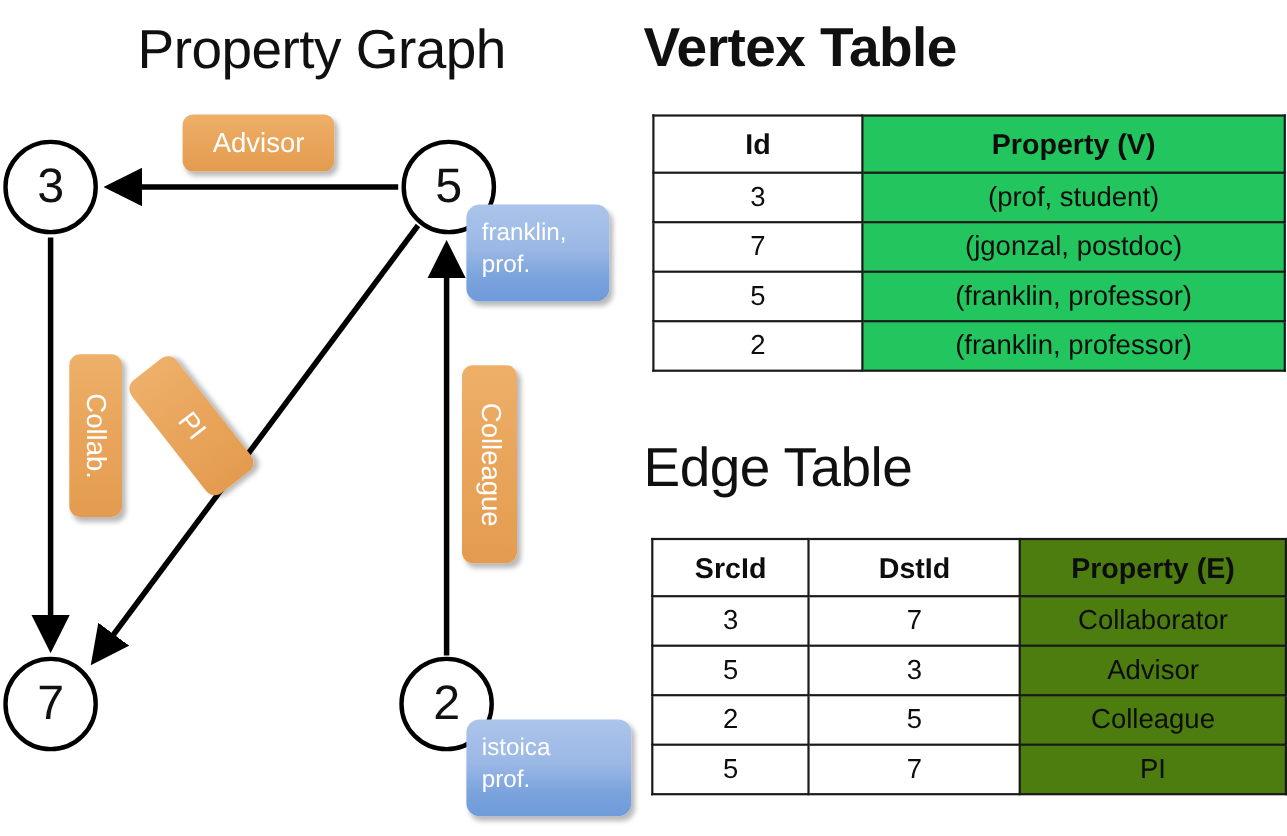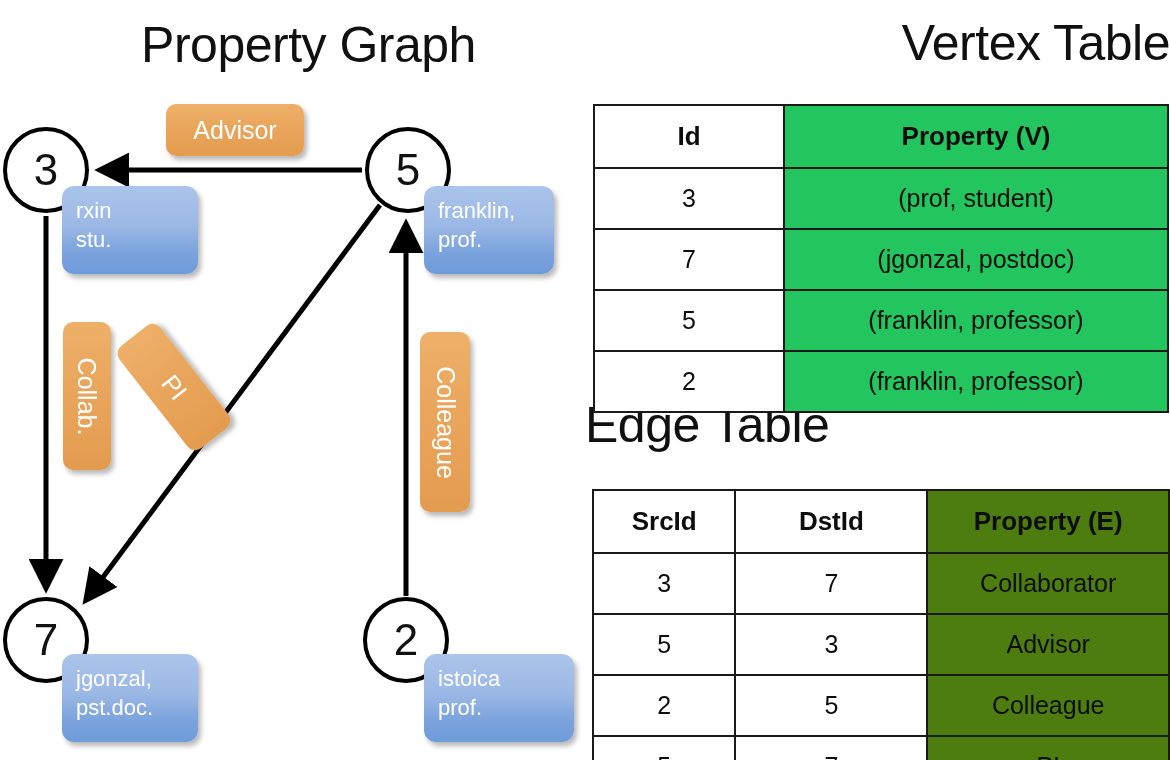--- a/index.html
+++ b/index.html
@@ -20,22 +20,22 @@
   .title {
     position: absolute;
     font-family: "Liberation Sans", sans-serif;
     font-weight: 300;
     font-size: 50px;
     line-height: 1;
     letter-spacing: -0.5px;
     color: #101010;
     white-space: nowrap;
   }
-  #title-property-graph { left: 0; top: 20px; width: 585px; text-align: center; padding-left: 16px; }
-  #title-vertex-table   { left: 585px; top: 18px; width: 585px; text-align: right; }
+  #title-property-graph { left: 0; top: 20px; width: 585px; text-align: center; }
+  #title-vertex-table   { left: 585px; top: 18px; width: 585px; text-align: left; font-weight: bold; }
   #title-edge-table     { left: 585px; top: 400px; width: 585px; text-align: left; }
 
   
   #graph-canvas {
     position: absolute;
     left: 0; top: 0;
     width: 585px; height: 760px;
   }
   #graph-edges {
     position: absolute;
@@ -125,21 +125,21 @@
     border-collapse: collapse;
     table-layout: fixed;
     font-family: "Liberation Sans", sans-serif;
   }
   .data-table td, .data-table th {
     border: 2px solid #1a1a1a;
     text-align: center;
     font-weight: normal;
     font-size: 25px;
     color: #0d0d0d;
-    padding: 15px;
+    padding: 4px;
     height: 45px;
     box-sizing: border-box;
   }
   .data-table th {
     font-weight: bold;
     font-size: 26px;
     height: 52px;
   }
 
   #vertex-table {
@@ -182,32 +182,24 @@
     <line x1="380" y1="205" x2="86" y2="600" stroke="#000" stroke-width="5" marker-end="url(#arrow)"></line>
 
     <line x1="406" y1="596" x2="406" y2="224" stroke="#000" stroke-width="5" marker-end="url(#arrow)"></line>
   </svg>
 
   <div class="vertex-node" id="node-3">3</div>
   <div class="vertex-node" id="node-5">5</div>
   <div class="vertex-node" id="node-7">7</div>
   <div class="vertex-node" id="node-2">2</div>
 
-  <div class="prop-box" id="prop-3">
-    <div>rxin</div>
-    <div>stu.</div>
-  </div>
   <div class="prop-box" id="prop-5">
     <div>franklin,</div>
     <div>prof.</div>
   </div>
-  <div class="prop-box" id="prop-7">
-    <div>jgonzal,</div>
-    <div>pst.doc.</div>
-  </div>
   <div class="prop-box" id="prop-2">
     <div>istoica</div>
     <div>prof.</div>
   </div>
 
   <div class="edge-label" id="edge-label-advisor">
     <span class="rot">Advisor</span>
   </div>
   <div class="edge-label" id="edge-label-collab">
     <span class="rot">Collab.</span>

